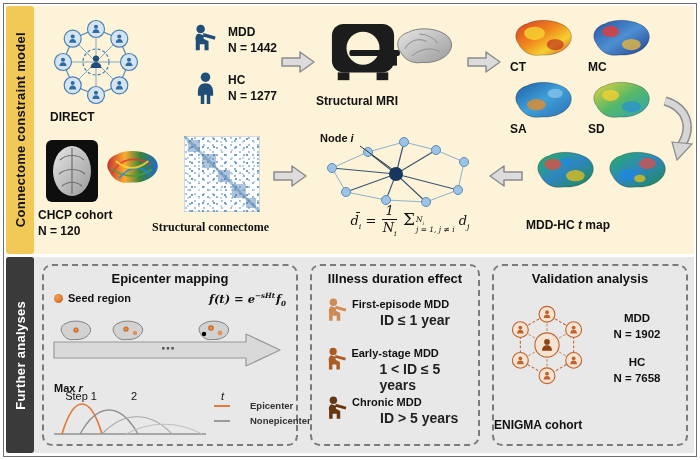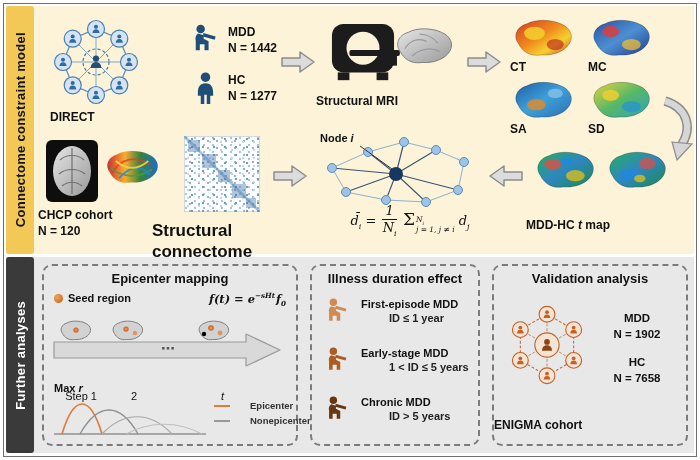--- a/index.html
+++ b/index.html
@@ -12,21 +12,21 @@
   .band-top { left:6px; top:6px; width:688px; height:248px; background:#FCF3D8; }
   .band-bottom { left:6px; top:257px; width:688px; height:196px; background:#E8E8E8; }
   .sidebar { display:flex; align-items:center; justify-content:center; }
   .sidebar-top { left:6px; top:6px; width:28px; height:248px; background:#F2C857; border-radius:3px; }
   .sidebar-bottom { left:6px; top:257px; width:28px; height:196px; background:#3A3A3A; border-radius:3px; }
   .vtext { writing-mode:vertical-rl; transform:rotate(180deg); font-weight:bold; font-size:13px; letter-spacing:.3px; white-space:nowrap; }
   .sidebar-bottom .vtext { color:#fff; }
 
   .lbl { font-weight:bold; font-size:12px; text-align:left; line-height:1.25; }
   .lbl-left { font-weight:bold; font-size:12px; line-height:1.35; }
-  .lbl-sm { font-size:17px; }
+  .lbl-sm { font-size:12px;font-family:Liberation Serif, serif; }
   .it { font-style:italic; }
 
   .formula { font-family:"DejaVu Serif","Liberation Serif",serif; font-style:italic; font-weight:normal; font-size:13px; text-align:center; white-space:nowrap; }
   .formula sub, .f-formula sub { font-size:.62em; }
   .formula sup, .f-formula sup { font-size:.62em; }
   .frac { display:inline-block; vertical-align:-0.55em; text-align:center; line-height:1.05; margin:0 2px; }
   .frac .num { display:block; border-bottom:1.3px solid #111; padding:0 3px 1px; }
   .frac .den { display:block; padding-top:1px; }
   .sigma { font-size:17px; font-style:normal; }
   .limits { display:inline-block; vertical-align:-0.55em; line-height:1.1; text-align:left; margin-left:1px; }
@@ -35,23 +35,23 @@
   .dashed-box { position:absolute; border:2px dashed #7b7b7b; border-radius:10px; }
   .box-title { position:absolute; top:5px; left:0; right:0; text-align:center; font-weight:bold; font-size:13px; }
 
   .seed-row { display:flex; align-items:center; gap:5px; font-weight:bold; font-size:11px; }
   .seed-dot { width:9px; height:9px; border-radius:50%; background:radial-gradient(circle at 35% 35%, #F5A25B, #C55A11); display:inline-block; }
   .f-formula { font-family:"DejaVu Serif","Liberation Serif",serif; font-style:italic; font-weight:bold; font-size:11.5px; white-space:nowrap; }
   .step-lbl { position:absolute; font-weight:normal; font-size:11px; text-align:right;margin-top:20px; }
   .maxr { font-weight:bold; font-size:11px; }
   .legend-row { display:flex; gap:20px; align-items:center; font-size:9.5px; font-weight:bold; color:#333; margin-bottom:4px; }
 
-  .ill-row { position:absolute; left:12px; display:flex; gap:9px; align-items:flex-start; }
+  .ill-row { position:absolute; left:12px; display:flex; gap:0; align-items:flex-start; }
   .ill-label { font-weight:bold; font-size:11px; }
-  .ill-duration { font-weight:bold; font-size:11px; margin-top:2px; color:#222;padding-left:28px; }
+  .ill-duration { font-weight:bold; font-size:14px; margin-top:2px; color:#222;padding-left:28px; }
 
   .val-text { position:absolute; width:86px; text-align:center; font-weight:bold; font-size:11.5px; }
 </style>
 </head>
 <body>
 
 <div class="figure">
 
   <svg width="0" height="0" style="position:absolute" aria-hidden="true">
     <defs>

